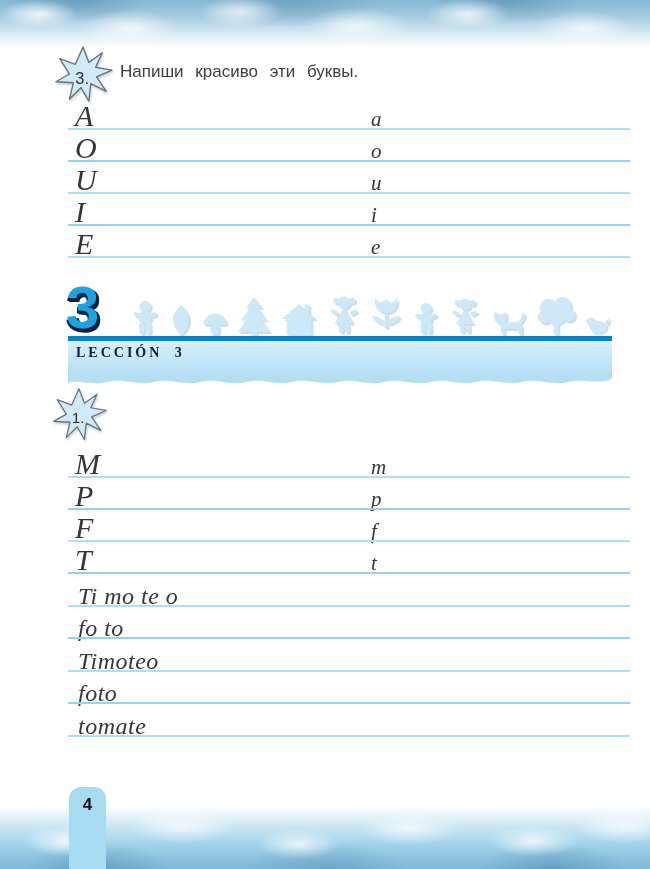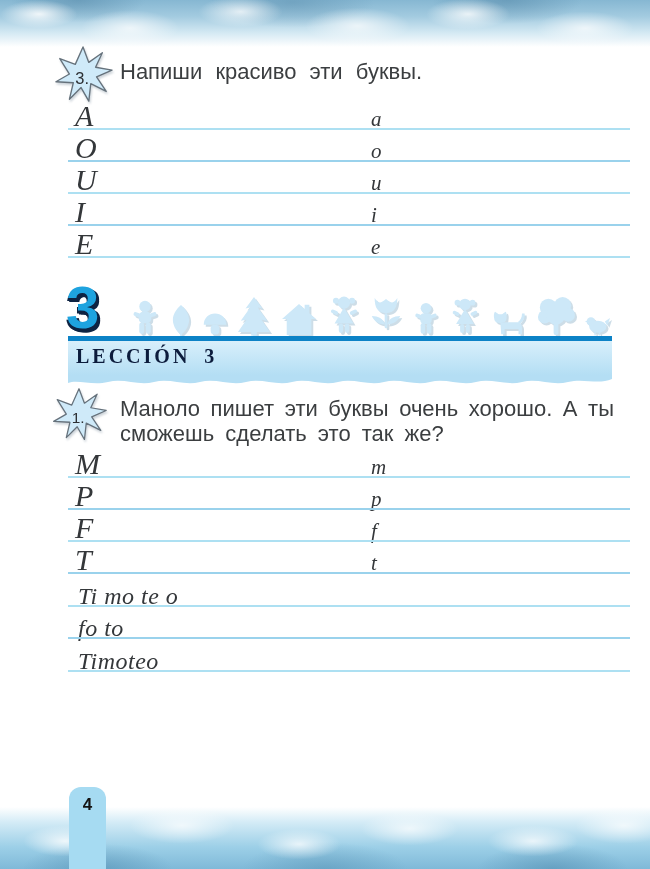--- a/index.html
+++ b/index.html
@@ -33,21 +33,21 @@
       radial-gradient(100px 34px at 85% 100%,rgba(80,140,175,.55),transparent 75%),
       linear-gradient(to top,#7fb9d8 0%,#9ccfe7 35%,#d3ebf6 75%,#ffffff 100%);}
 
   
   .star{position:absolute;filter:drop-shadow(1px 2px 1px rgba(110,130,145,.35));}
   .star-ex3{left:52px;top:45px;width:62px;height:60px;}
   .star-ex1{left:50px;top:386px;width:58px;height:58px;}
   .star text{font-family:"Liberation Sans",sans-serif;font-size:17px;fill:#2c2f33;}
 
   
-  .instr{color:#3b3e40;font-size:22px;line-height:25px;}
+  .instr{color:#3b3e40;font-size:17px;line-height:25px;}
   .instr-ex3{position:absolute;left:120px;top:59px;width:320px;word-spacing:7px;}
   .instr-ex1{position:absolute;left:120px;top:396px;width:494px;}
   .instr-ex1 .l1{text-align:justify;text-align-last:justify;}
   .instr-ex1 .l2{word-spacing:5px;}
 
   
   .rules{position:absolute;left:68px;width:562px;}
   .sectionA{top:97px;}
   .sectionB{top:445px;}
   .words{top:573px;}
@@ -65,21 +65,21 @@
      font-weight:700;color:#1ea3df;
      text-shadow:3px 2px 0 #0e2342,3px 4px 0 #0e2342,1px 4px 0 #0e2342,-1px 3px 0 #0e2342;}
   .icons-row{position:absolute;left:130px;top:286px;width:480px;height:50px;
      display:flex;align-items:flex-end;justify-content:space-between;}
   .icons-row svg{fill:#cde8f8;filter:drop-shadow(2px 2px 0 rgba(130,170,195,.4));}
   .header-strip{position:absolute;left:68px;top:336px;width:544px;height:5px;background:#0c82c6;}
   .banner{position:absolute;left:68px;top:341px;width:544px;height:34px;
      background:linear-gradient(#d8effb,#b4def4);}
   .banner-wave{position:absolute;left:68px;top:375px;width:544px;height:13px;display:block;}
   .leccion{position:absolute;left:8px;top:4px;font-family:"Liberation Serif",serif;
-     font-weight:700;font-size:20px;letter-spacing:3px;word-spacing:6px;color:#0c1c3c;text-align:right;}
+     font-weight:700;font-size:14px;letter-spacing:3px;word-spacing:6px;color:#0c1c3c;text-align:right;}
 
   
   .page-tab{position:absolute;left:69px;bottom:0;width:37px;height:82px;z-index:2;
      background:#a6dbf2;border-radius:12px 12px 0 0;text-align:center;}
   .page-tab span{display:inline-block;margin-top:8px;font-size:17px;font-weight:700;color:#141414;}
 </style>
 </head>
 <body>
 
 <div class="page">
@@ -203,24 +203,20 @@
     <span class="leccion">LECCIÓN 3</span>
   </div>
   <svg class="banner-wave" viewBox="0 0 544 13" preserveAspectRatio="none">
     <path fill="#b4def4" d="M0,0 H544 V4 C530,10 516,3 500,7 C484,11 470,3 454,7 C438,11 424,3 408,7 C392,11 378,3 362,7 C346,11 332,3 316,7 C300,11 286,3 270,7 C254,11 240,3 224,7 C208,11 194,3 178,7 C162,11 148,3 132,7 C116,11 102,3 86,7 C70,11 56,3 40,7 C24,11 10,4 0,8 Z"></path>
   </svg>
 
   <svg class="star star-ex1" viewBox="0 0 64 62">
     <polygon points="32,2 38,18 52,8 45,23 62,26 46,33 56,48 40,40 38,58 30,44 18,56 22,39 4,38 18,30 8,14 24,20" fill="#cfeaf9" stroke="#66727c" stroke-width="1.4" stroke-linejoin="round"></polygon>
     <text x="24" y="40">1.</text>
   </svg>
-  <div class="instr instr-ex1">
-    <div class="l1">Маноло пишет эти буквы очень хорошо. А ты</div>
-    <div class="l2">сможешь сделать это так же?</div>
-  </div>
 
   <div class="rules sectionB">
     <div class="rule-row">
       <span class="hand cap">M</span>
       <span class="hand mid">m</span>
     </div>
     <div class="rule-row">
       <span class="hand cap">P</span>
       <span class="hand mid">p</span>
     </div>
@@ -237,20 +233,26 @@
   <div class="rules words">
     <div class="word-row">
       <span class="hand word">Ti mo te o</span>
     </div>
     <div class="word-row">
       <span class="hand word">fo to</span>
     </div>
     <div class="word-row">
       <span class="hand word">Timoteo</span>
     </div>
+    <div class="word-row">
+      <span class="hand word">foto</span>
+    </div>
+    <div class="word-row">
+      <span class="hand word">tomate</span>
+    </div>
   </div>
 
   <div class="page-tab">
     <span>4</span>
   </div>
   <div class="frost-bottom"></div>
 
 </div>
 
 </body></html>

